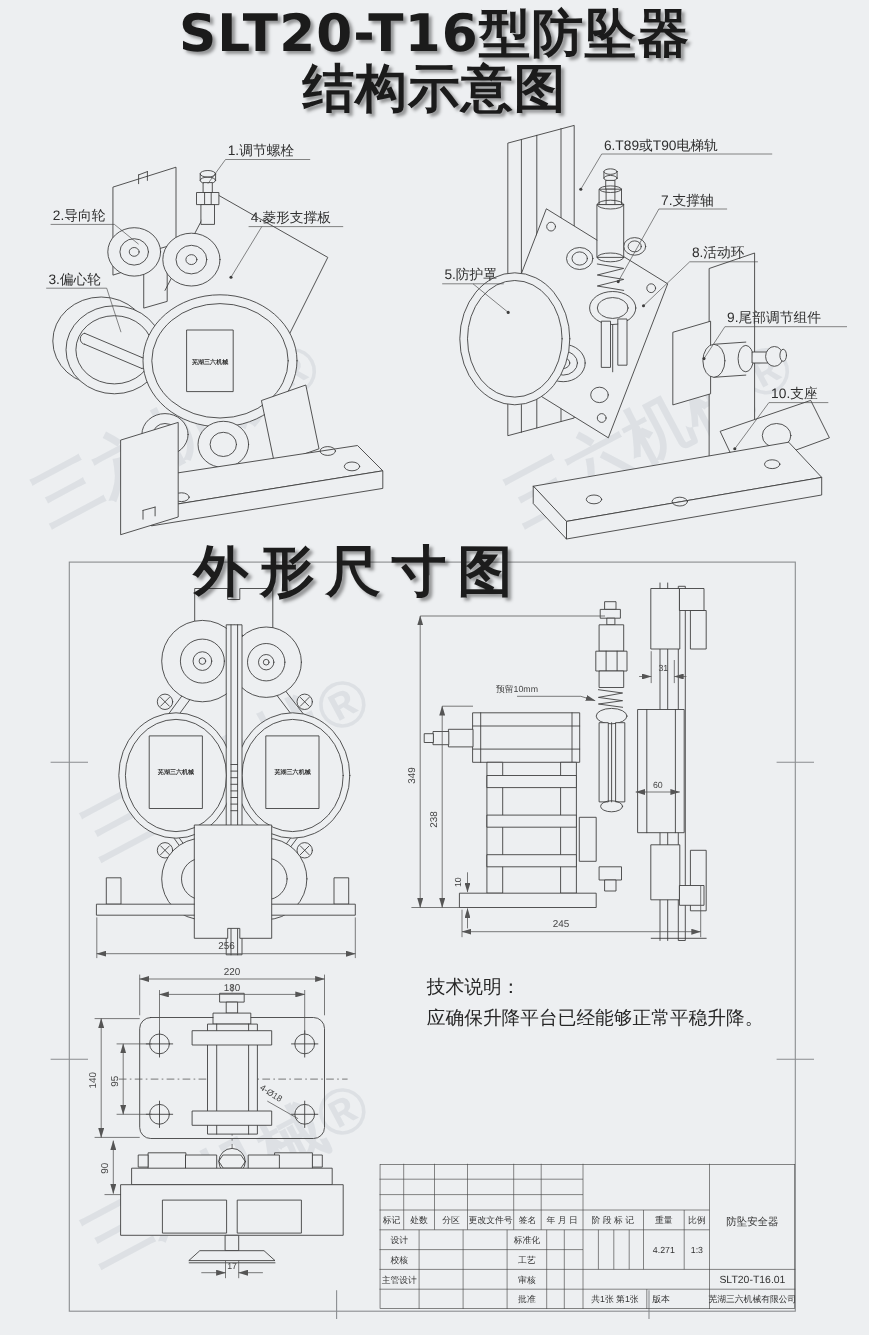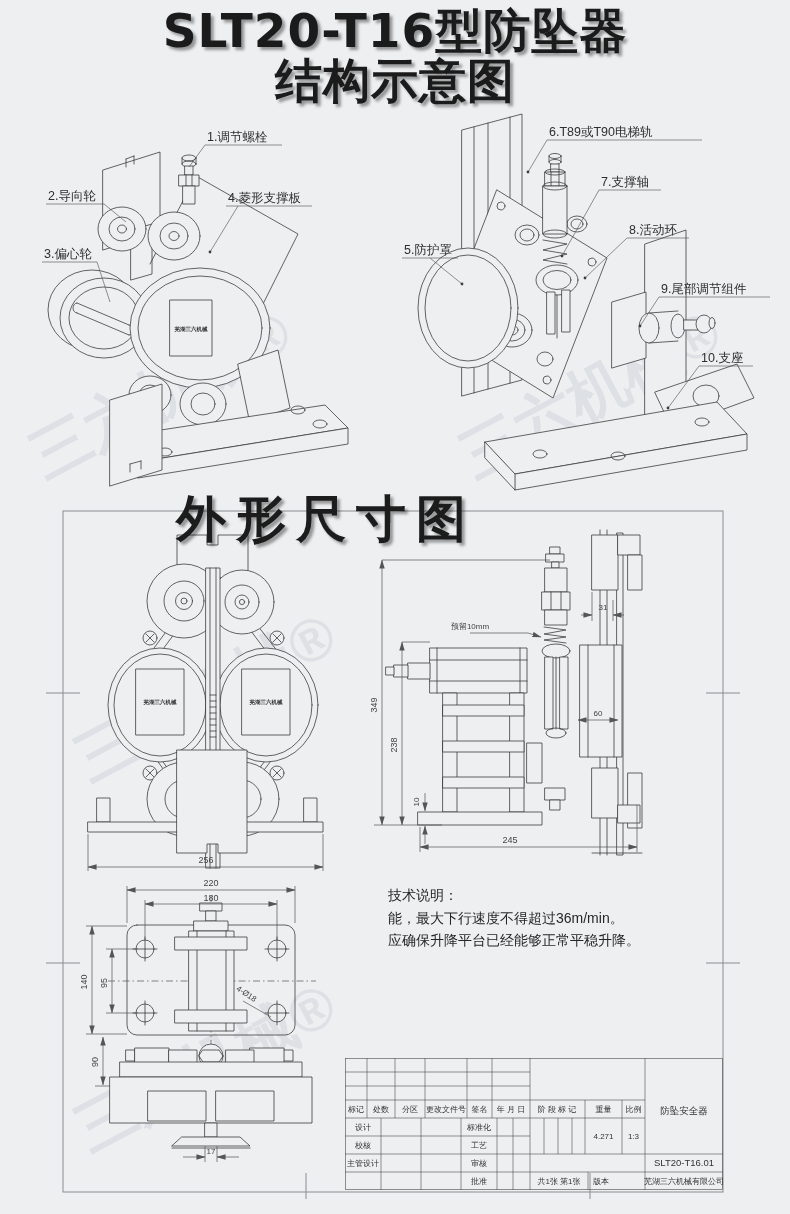--- a/index.html
+++ b/index.html
@@ -20,21 +20,21 @@
   .thin{stroke:#4a4a4a;stroke-width:.6;fill:none;}
   .dim{stroke:#555;stroke-width:.7;fill:none;}
   .frame{stroke:#8a8d90;stroke-width:1;fill:none;}
   text{fill:#2e2e2e;}
   .cl{font-size:12.5px;}
   .dt{font-size:9px;fill:#444;text-anchor:middle;}
   .dts{font-size:8px;fill:#444;text-anchor:middle;}
   .np{font-size:5.5px;font-weight:bold;text-anchor:middle;}
   .wm{font-size:60px;font-weight:bold;fill:#c6ccd2;opacity:.4;text-anchor:middle;}
   
-  .tech-notes{left:388px;top:884px;width:374px;color:#262626;font-size:14px;line-height:1.62;}
+  .tech-notes{left:388px;top:884px;width:374px;color:#262626;font-size:17px;line-height:1.62;}
   .tech-notes .tn-line{white-space:nowrap;}
   
   .tb-t{font-size:9.5px;text-anchor:middle;fill:#333;}
   .tb-s{font-size:8px;text-anchor:middle;fill:#333;}
 </style>
 </head>
 <body>
 
 <div id="canvas">
 
@@ -461,21 +461,20 @@
         <path class="dim" d="M205,641 L205,657 M217,641 L217,657"></path>
         <line class="dim" x1="183" y1="652" x2="205" y2="652" marker-end="url(#ar)"></line>
         <line class="dim" x1="239" y1="652" x2="217" y2="652" marker-end="url(#ar)"></line>
         <text class="dts" x="211" y="649">17</text>
       </g>
     </g>
   </svg>
 
   <div class="abs tech-notes">
     <div class="tn-line">技术说明：</div>
-    <div class="tn-line">能，最大下行速度不得超过36m/min。</div>
     <div class="tn-line">应确保升降平台已经能够正常平稳升降。</div>
   </div>
 
   <svg style="left:345px;top:1058px;z-index:2;" width="378" height="132" viewBox="0 0 378 132">
     <g class="thin" stroke="#4a4a4a">
       <rect x="0.5" y="0.5" width="377" height="131" fill="none"></rect>
 
       <path d="M22,0 L22,60 M50,0 L50,60 M80,0 L80,60 M122,0 L122,60 M147,0 L147,60"></path>
       <path d="M0,14 L185,14 M0,28 L185,28 M0,42 L185,42 M0,60 L185,60"></path>
 

